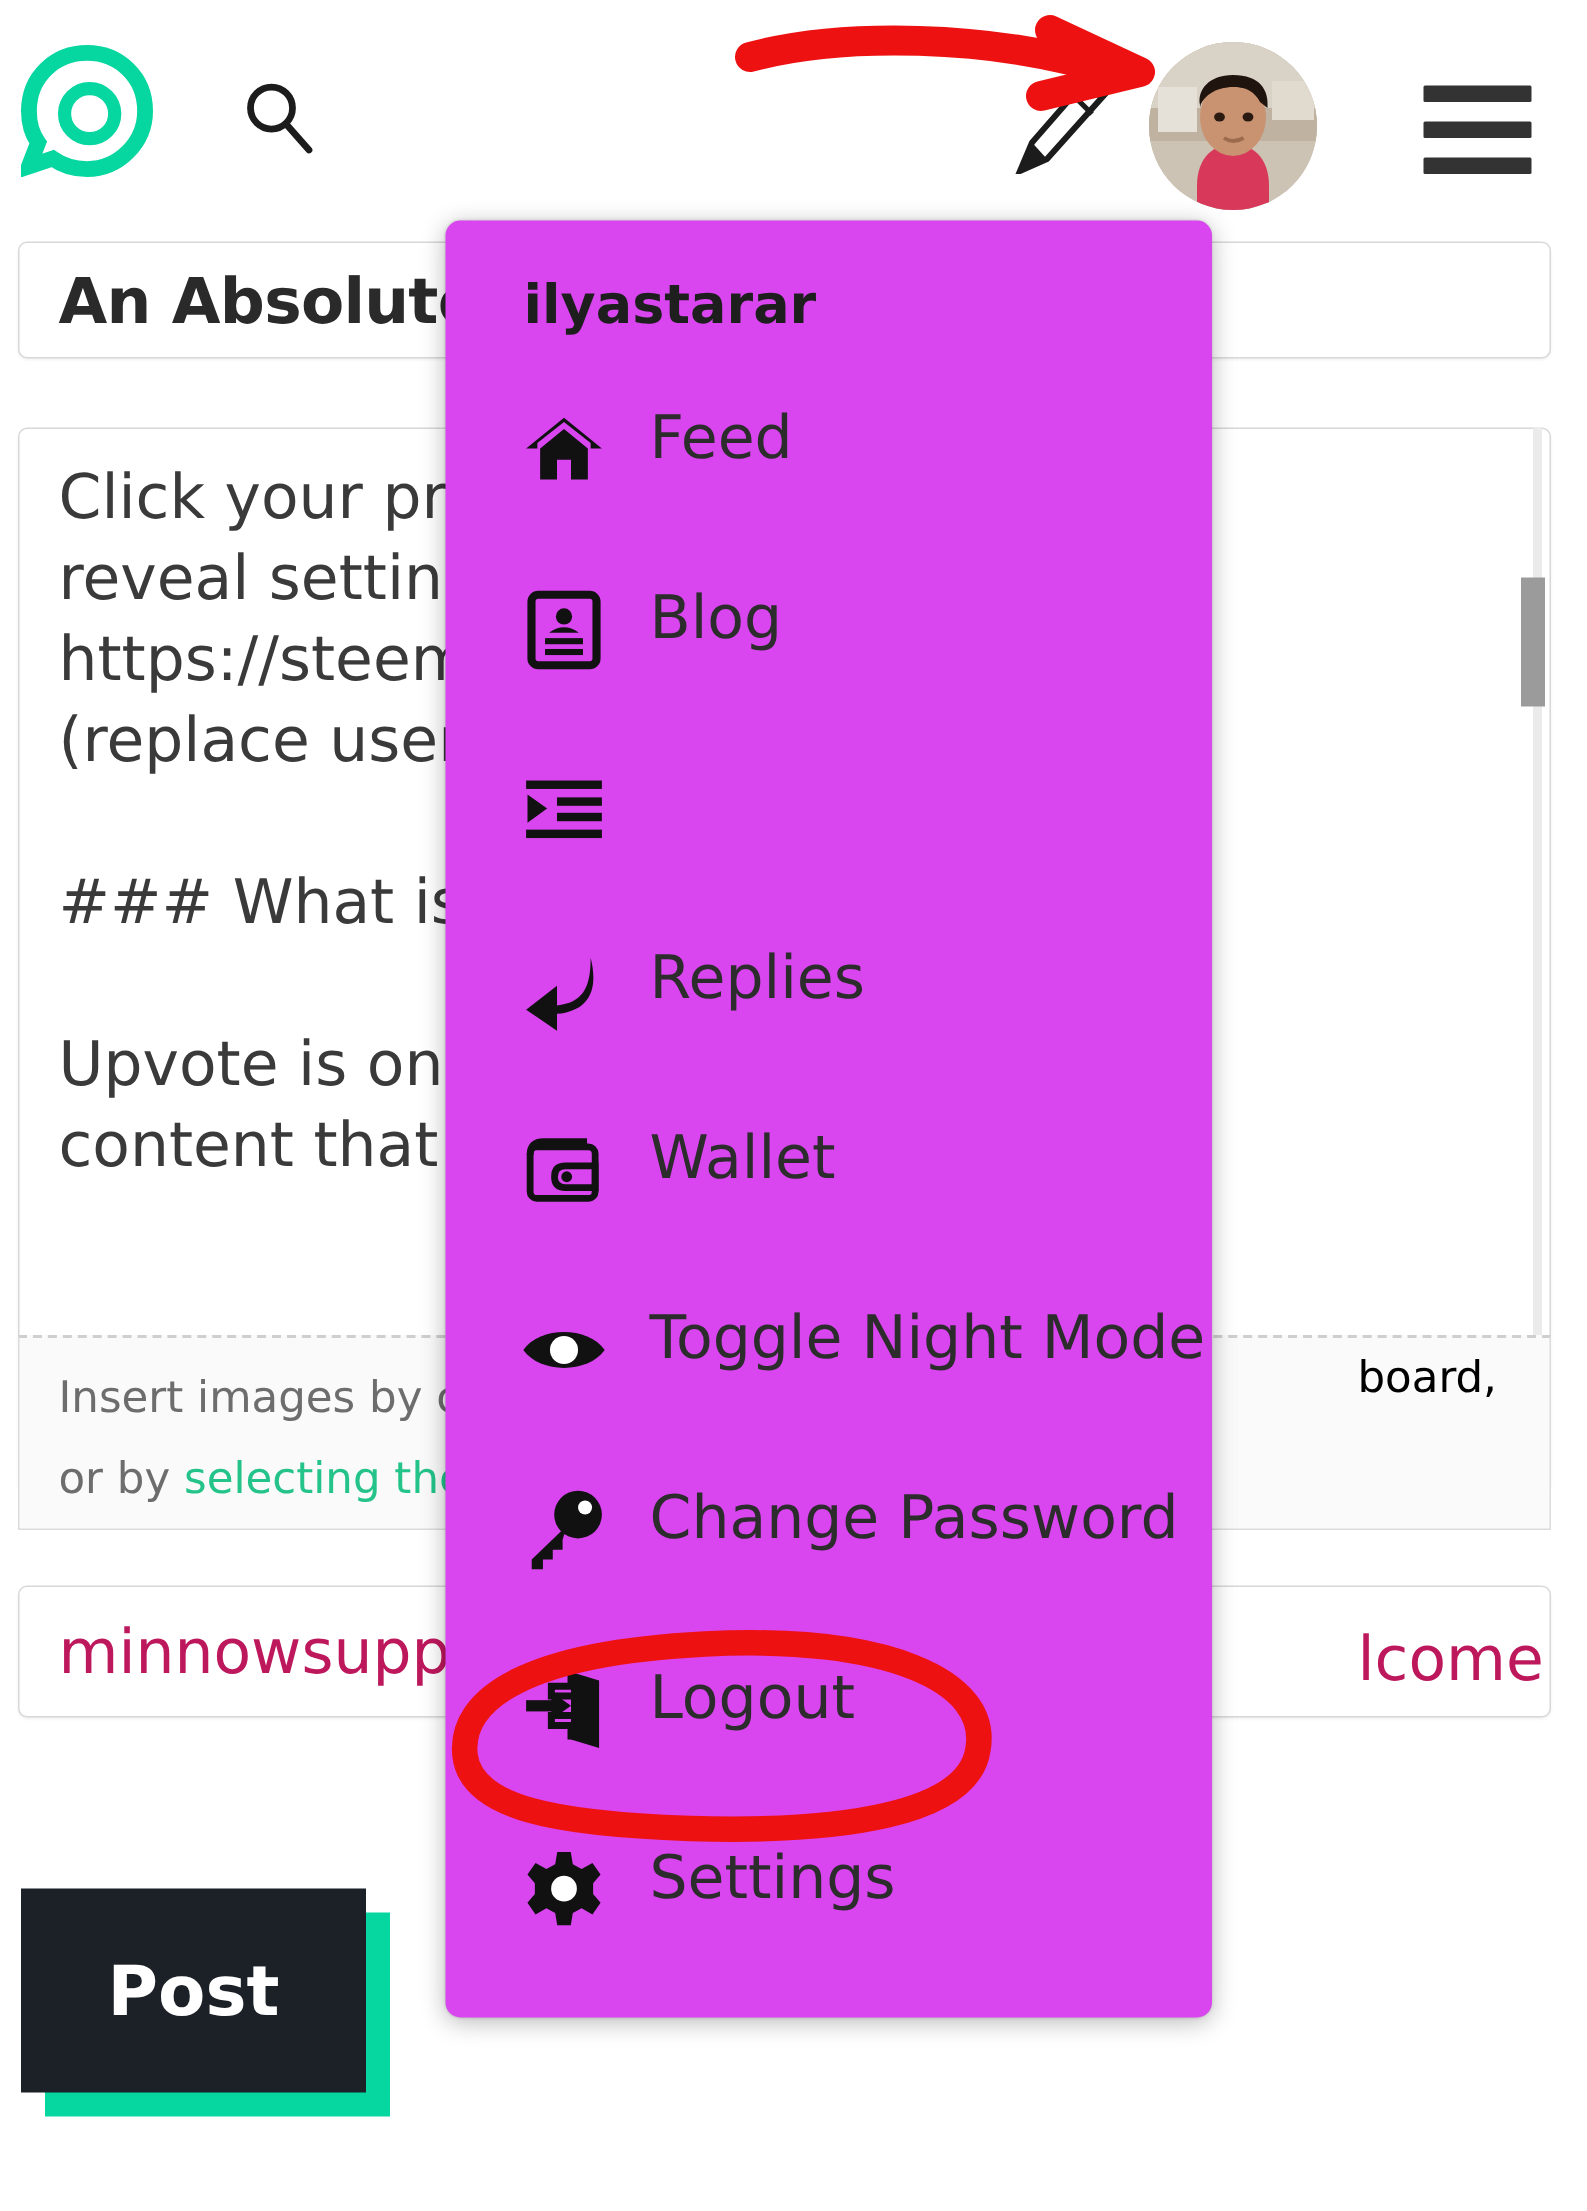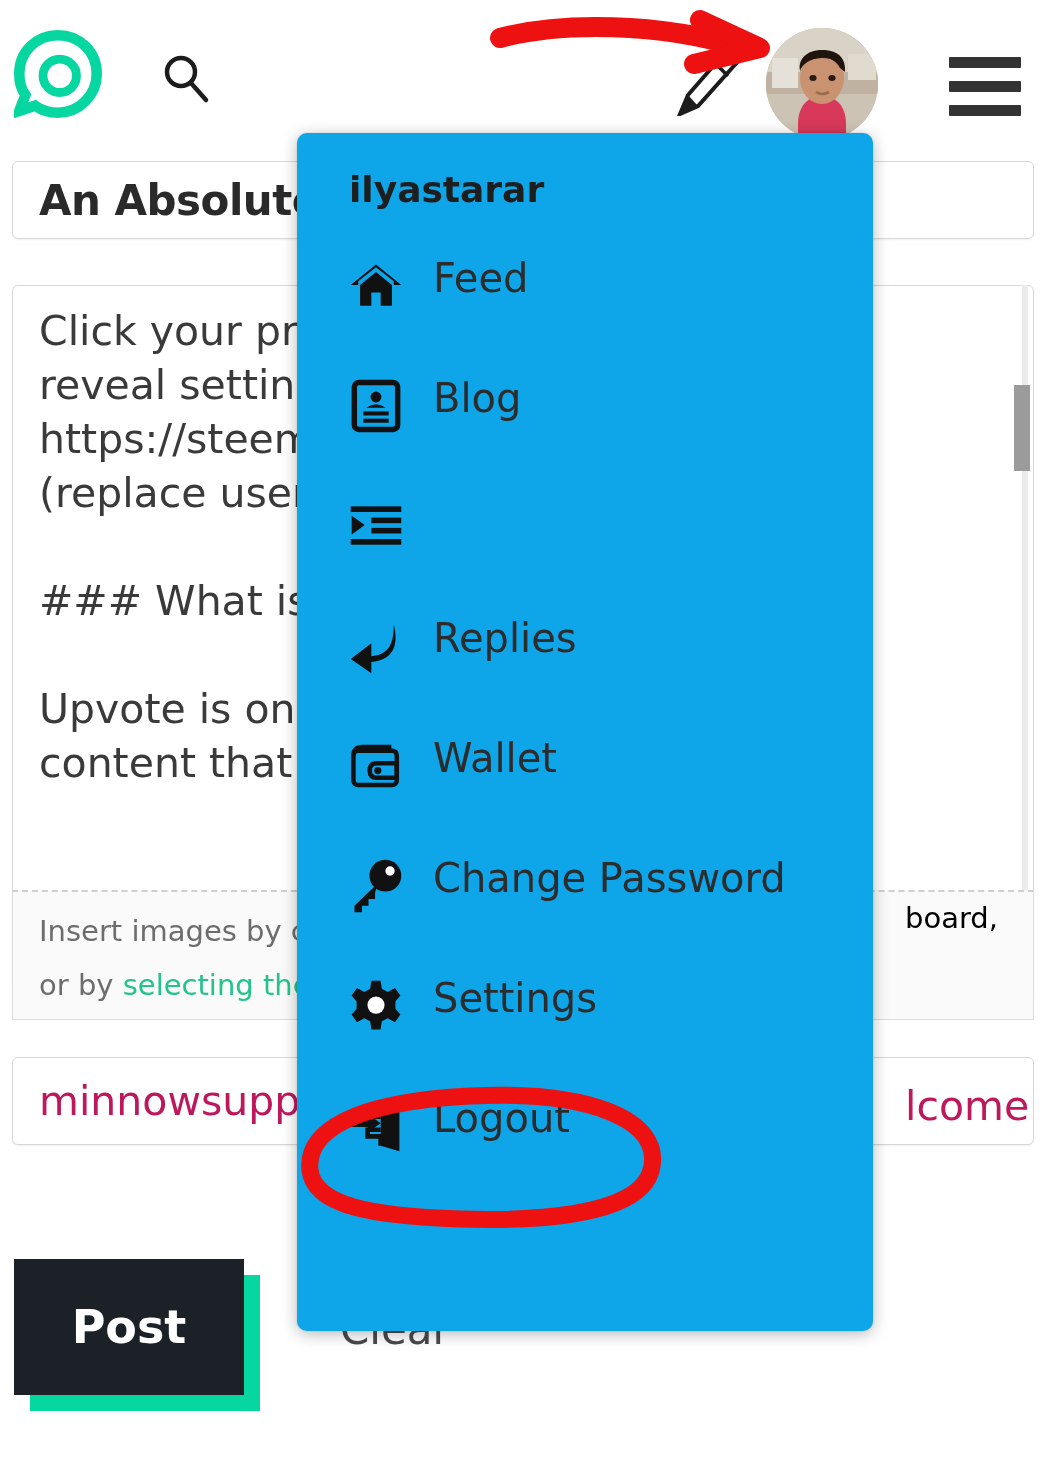--- a/index.html
+++ b/index.html
@@ -186,23 +186,23 @@
     font-size: 42px;
     color: #4a4a4a;
     background: none;
     border: none;
     font-family: "DejaVu Sans", "Liberation Sans", sans-serif;
   }
 
   
   .dropdown {
     position: absolute;
-    left: 297px; top: 133px;
-    width: 576px; height: 1198px;
-    background: #0ea5e9;
+    left: 297px; top: 147px;
+    width: 511px; height: 1198px;
+    background: #d946ef;
     border-radius: 10px;
     box-shadow: 0 3px 16px rgba(0,0,0,.28), 0 0 2px rgba(0,0,0,.14);
     z-index: 20;
     overflow: hidden;
   }
   .dd-user {
     position: absolute;
     left: 52px; top: 36px;
     font-size: 36px;
     font-weight: 700;
@@ -398,55 +398,65 @@
           <svg viewBox="0 0 62 62" width="56" height="56">
             <rect x="6" y="14" width="48" height="38" rx="5" fill="none" stroke="#111" stroke-width="5"></rect>
             <path d="M6 20 Q6 10 16 10 L48 10" fill="none" stroke="#111" stroke-width="5"></path>
             <path d="M32 28 L54 28 L54 44 L32 44 Q24 44 24 36 Q24 28 32 28 Z" fill="none" stroke="#111" stroke-width="5"></path>
             <circle cx="33" cy="36" r="4" fill="#111"></circle>
           </svg>
         </span>
         <span class="dd-label">Wallet</span>
       </div>
 
+      <div class="dd-item">
+        <span class="dd-icon">
+          <svg viewBox="0 0 62 62" width="58" height="58">
+            <path d="M2 31 C14 14 48 14 60 31 C48 48 14 48 2 31 Z" fill="#111"></path>
+            <circle cx="31" cy="31" r="10" fill="#fff"></circle>
+            <path d="M31 21 A10 10 0 1 0 31 41 A7.5 7.5 0 1 1 31 21 Z" fill="#111"></path>
+          </svg>
+        </span>
+        <span class="dd-label">Toggle Night Mode</span>
+      </div>
 
       <div class="dd-item">
         <span class="dd-icon">
           <svg viewBox="0 0 62 62" width="58" height="58">
             <circle cx="41" cy="20" r="17" fill="#111"></circle>
             <circle cx="46" cy="15" r="5" fill="#fff"></circle>
             <path d="M33 28 L8 52 L8 59 L16 59 L16 52 L23 52 L23 45 L30 45 L30 38 Z" fill="#111"></path>
           </svg>
         </span>
         <span class="dd-label">Change Password</span>
-      </div>
-
-      <div class="dd-item">
-        <span class="dd-icon">
-          <svg viewBox="0 0 62 62" width="56" height="56">
-            <path d="M26 3 L36 3 L37.5 12 L44 15.5 L52 11 L58 19.5 L52.5 26 L52.5 34 L58 40.5 L52 49 L44 44.5 L37.5 48 L36 57 L26 57 L24.5 48 L18 44.5 L10 49 L4 40.5 L9.5 34 L9.5 26 L4 19.5 L10 11 L18 15.5 L24.5 12 Z" fill="#111"></path>
-            <circle cx="31" cy="30" r="9.5" fill="#fff"></circle>
-          </svg>
-        </span>
-        <span class="dd-label">Settings</span>
       </div>
 
       <div class="dd-item">
         <span class="dd-icon">
           <svg viewBox="0 0 62 62" width="58" height="58">
             <path d="M36 4 L56 10 L56 58 L36 52 Z" fill="#111"></path>
             <path d="M36 4 L36 14 L22 14 L22 21 L36 21" fill="none" stroke="#111" stroke-width="5"></path>
             <path d="M36 52 L36 42 L22 42 L22 35 L36 35" fill="none" stroke="#111" stroke-width="5"></path>
             <rect x="4" y="24" width="24" height="8" fill="#111"></rect>
             <path d="M22 18 L36 28 L22 38 Z" fill="#111"></path>
           </svg>
         </span>
         <span class="dd-label">Logout</span>
       </div>
 
+      <div class="dd-item">
+        <span class="dd-icon">
+          <svg viewBox="0 0 62 62" width="56" height="56">
+            <path d="M26 3 L36 3 L37.5 12 L44 15.5 L52 11 L58 19.5 L52.5 26 L52.5 34 L58 40.5 L52 49 L44 44.5 L37.5 48 L36 57 L26 57 L24.5 48 L18 44.5 L10 49 L4 40.5 L9.5 34 L9.5 26 L4 19.5 L10 11 L18 15.5 L24.5 12 Z" fill="#111"></path>
+            <circle cx="31" cy="30" r="9.5" fill="#fff"></circle>
+          </svg>
+        </span>
+        <span class="dd-label">Settings</span>
+      </div>
+
     </div>
   </div>
 
   <svg class="annot" viewBox="0 0 1058 1474">
 
     <path d="M500 38 C560 22 660 22 742 48" fill="none" stroke="#ee1111" stroke-width="20" stroke-linecap="round"></path>
     <path d="M700 20 L760 48 L694 64" fill="none" stroke="#ee1111" stroke-width="20" stroke-linecap="round" stroke-linejoin="round"></path>
 
     <path d="M470 1096 C590 1090 660 1120 652 1166 C646 1210 560 1222 460 1219 C372 1216 314 1206 310 1170 C306 1132 352 1102 470 1096 Z" fill="none" stroke="#ee1111" stroke-width="17" stroke-linecap="round"></path>
   </svg>

